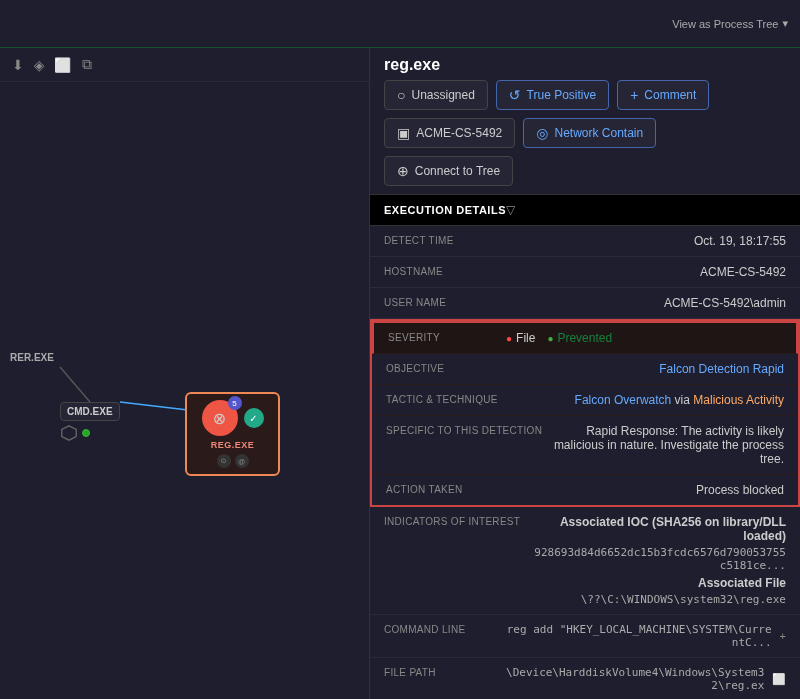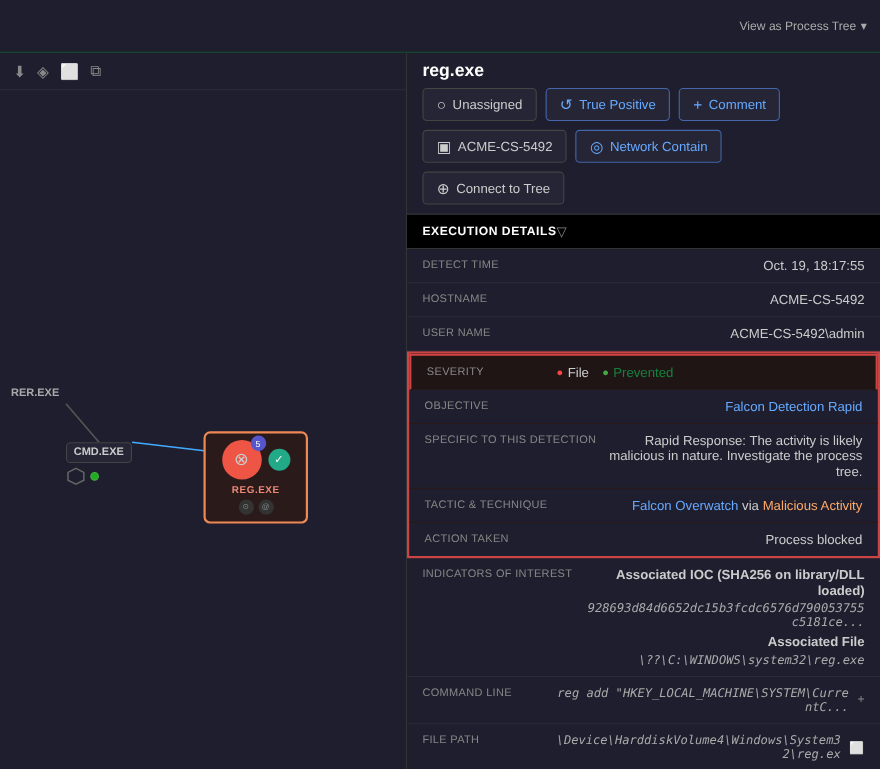--- a/index.html
+++ b/index.html
@@ -309,21 +309,20 @@
     .link-text { color: #6af; cursor: pointer; }
     .link-text-orange { color: #fa6; cursor: pointer; }
 
     .bold-text { font-weight: 700; color: #ccc; }
 
     .hash-text {
       font-size: 11px;
       color: #aaa;
       font-family: monospace;
       word-break: break-all;
-      font-style: italic;
     }
 
     .copy-icon {
       color: #888;
       cursor: pointer;
       font-size: 11px;
       margin-left: 4px;
     }
 
     .detail-value-flex {
@@ -482,31 +481,31 @@
         </div>
 
         <div class="detail-row">
           <div class="detail-label">OBJECTIVE</div>
           <div class="detail-value">
             <span class="link-text">Falcon Detection Rapid</span>
           </div>
         </div>
 
         <div class="detail-row">
-          <div class="detail-label">SPECIFIC TO THIS DETECTION</div>
-          <div class="detail-value">Rapid Response: The activity is likely malicious in nature. Investigate the process tree.</div>
-        </div>
-
-        <div class="detail-row">
           <div class="detail-label">TACTIC &amp; TECHNIQUE</div>
           <div class="detail-value">
             <span class="link-text">Falcon Overwatch</span>
             <span> via </span>
             <span class="link-text-orange">Malicious Activity</span>
           </div>
+        </div>
+
+        <div class="detail-row">
+          <div class="detail-label">SPECIFIC TO THIS DETECTION</div>
+          <div class="detail-value">Rapid Response: The activity is likely malicious in nature. Investigate the process tree.</div>
         </div>
 
         <div class="detail-row">
           <div class="detail-label">ACTION TAKEN</div>
           <div class="detail-value">Process blocked</div>
         </div>
 
       </div>
 
       <div class="detail-row">

